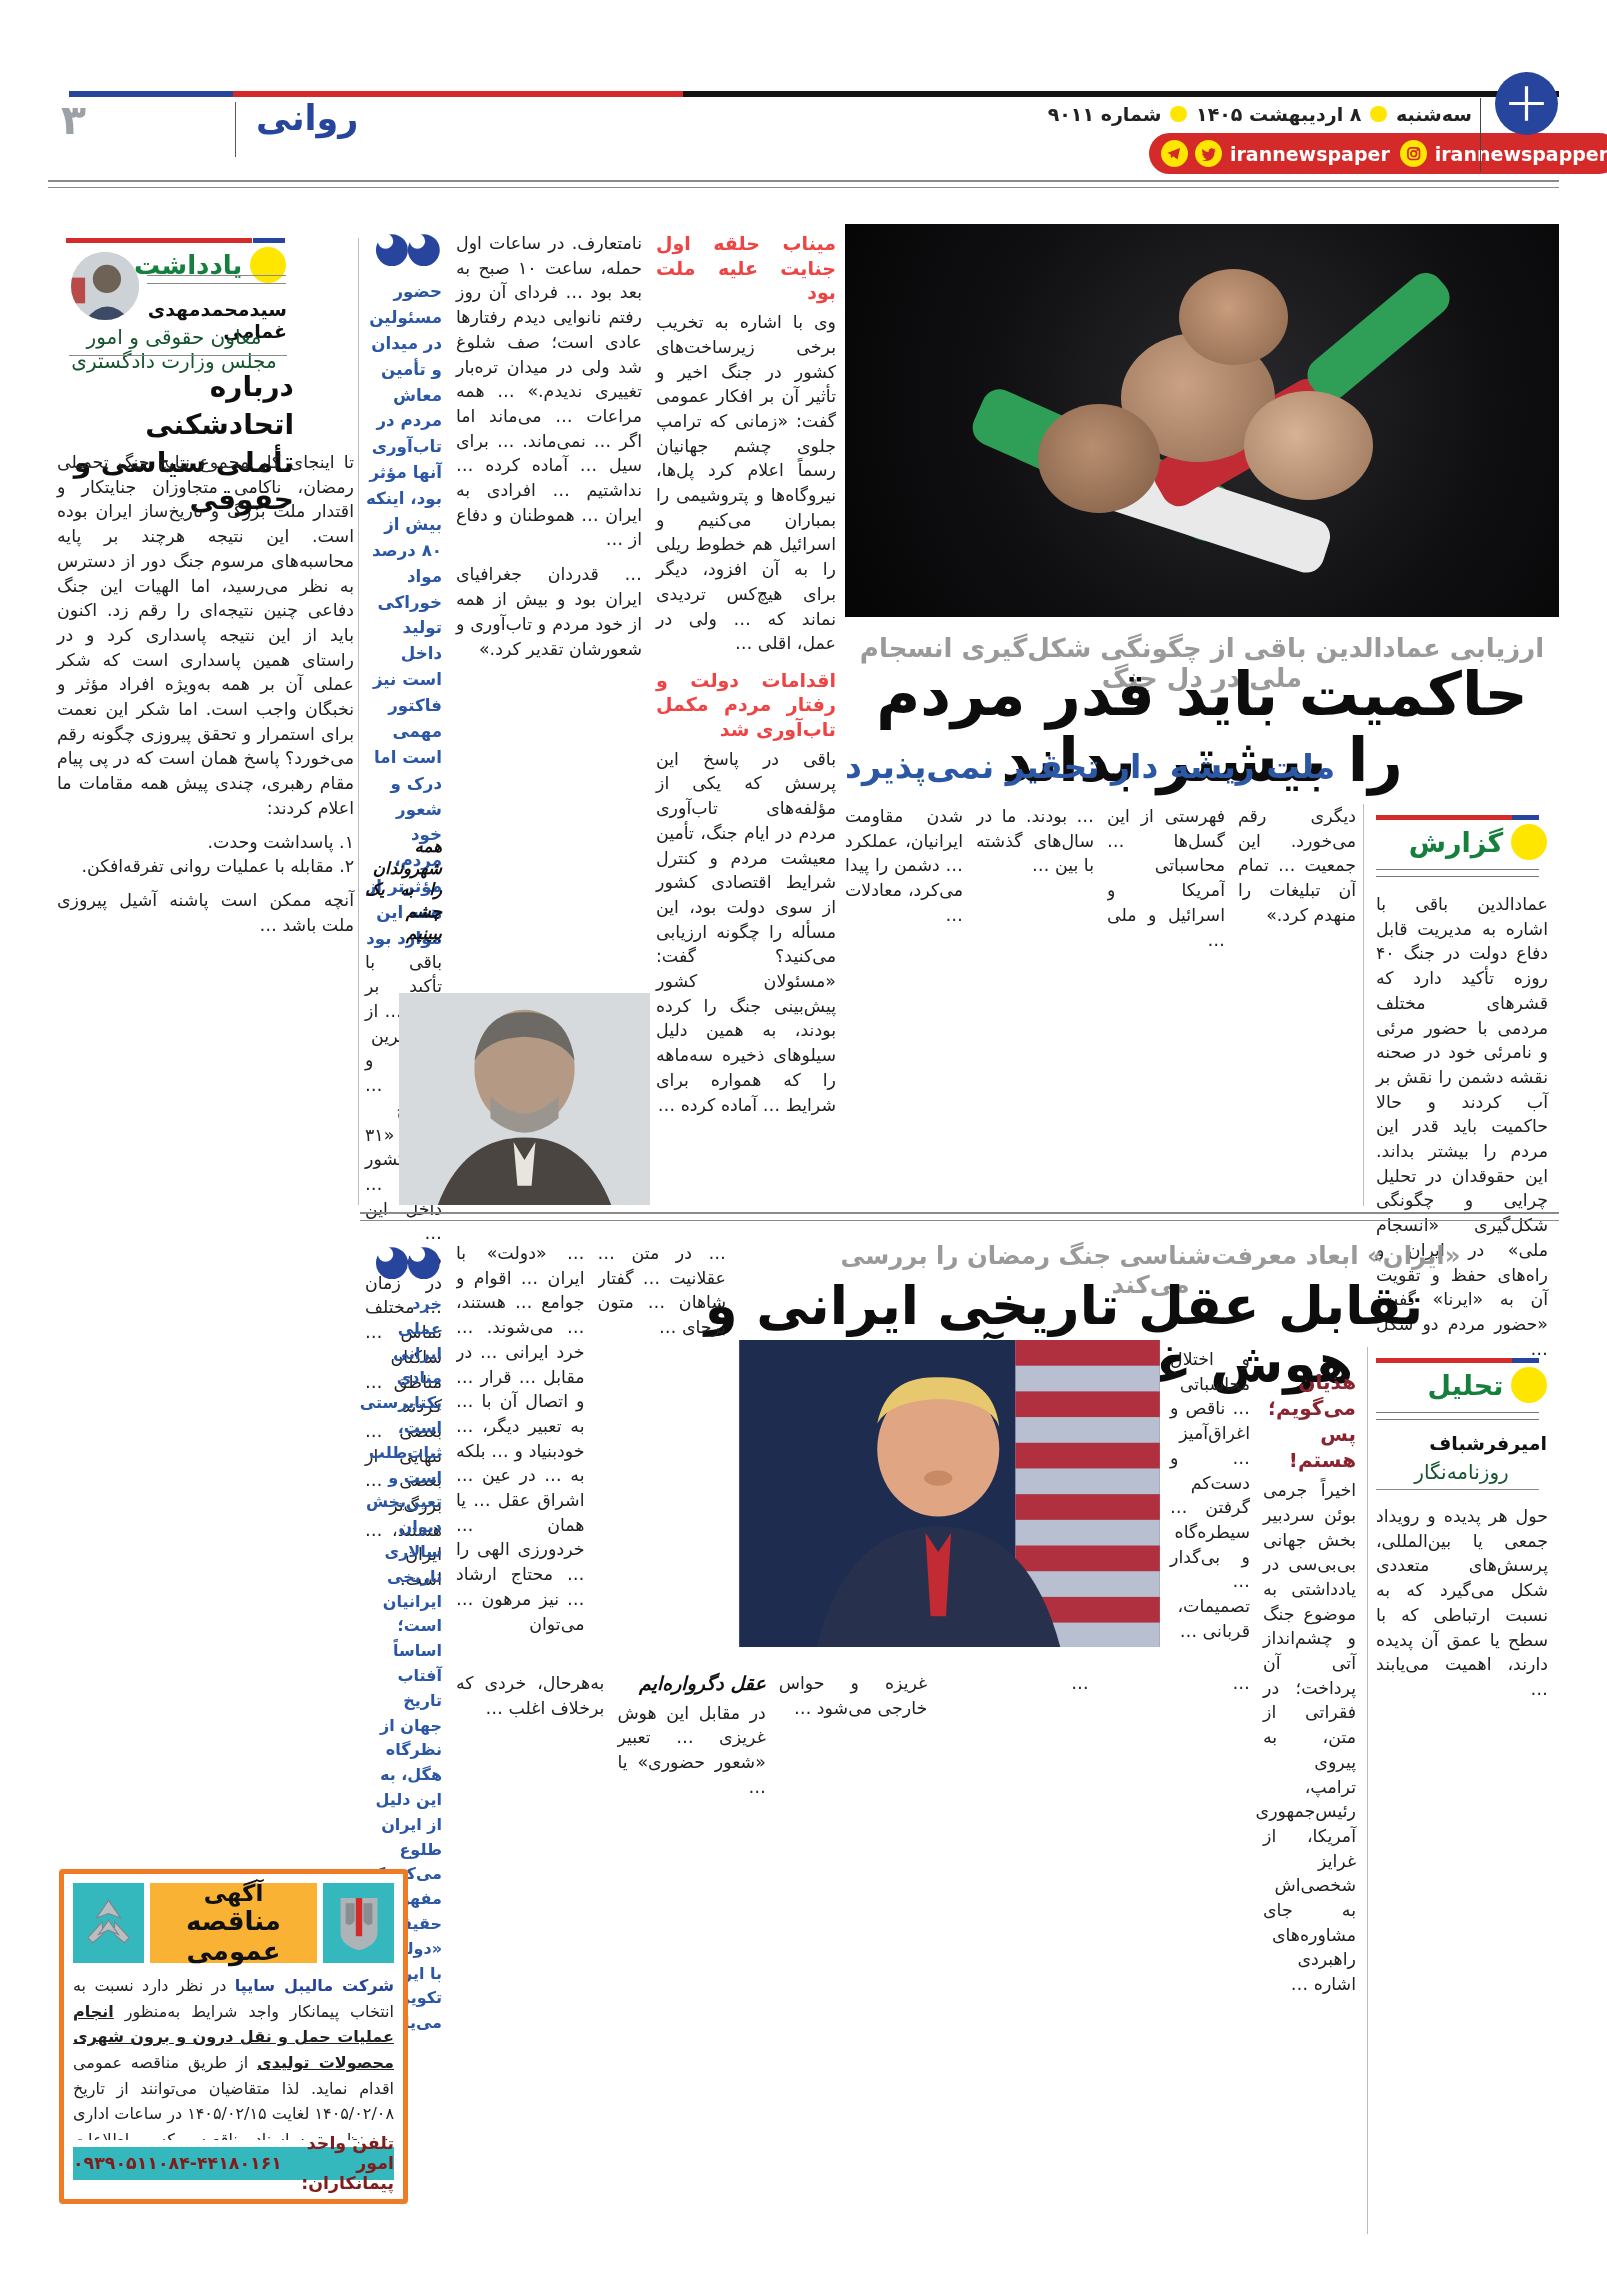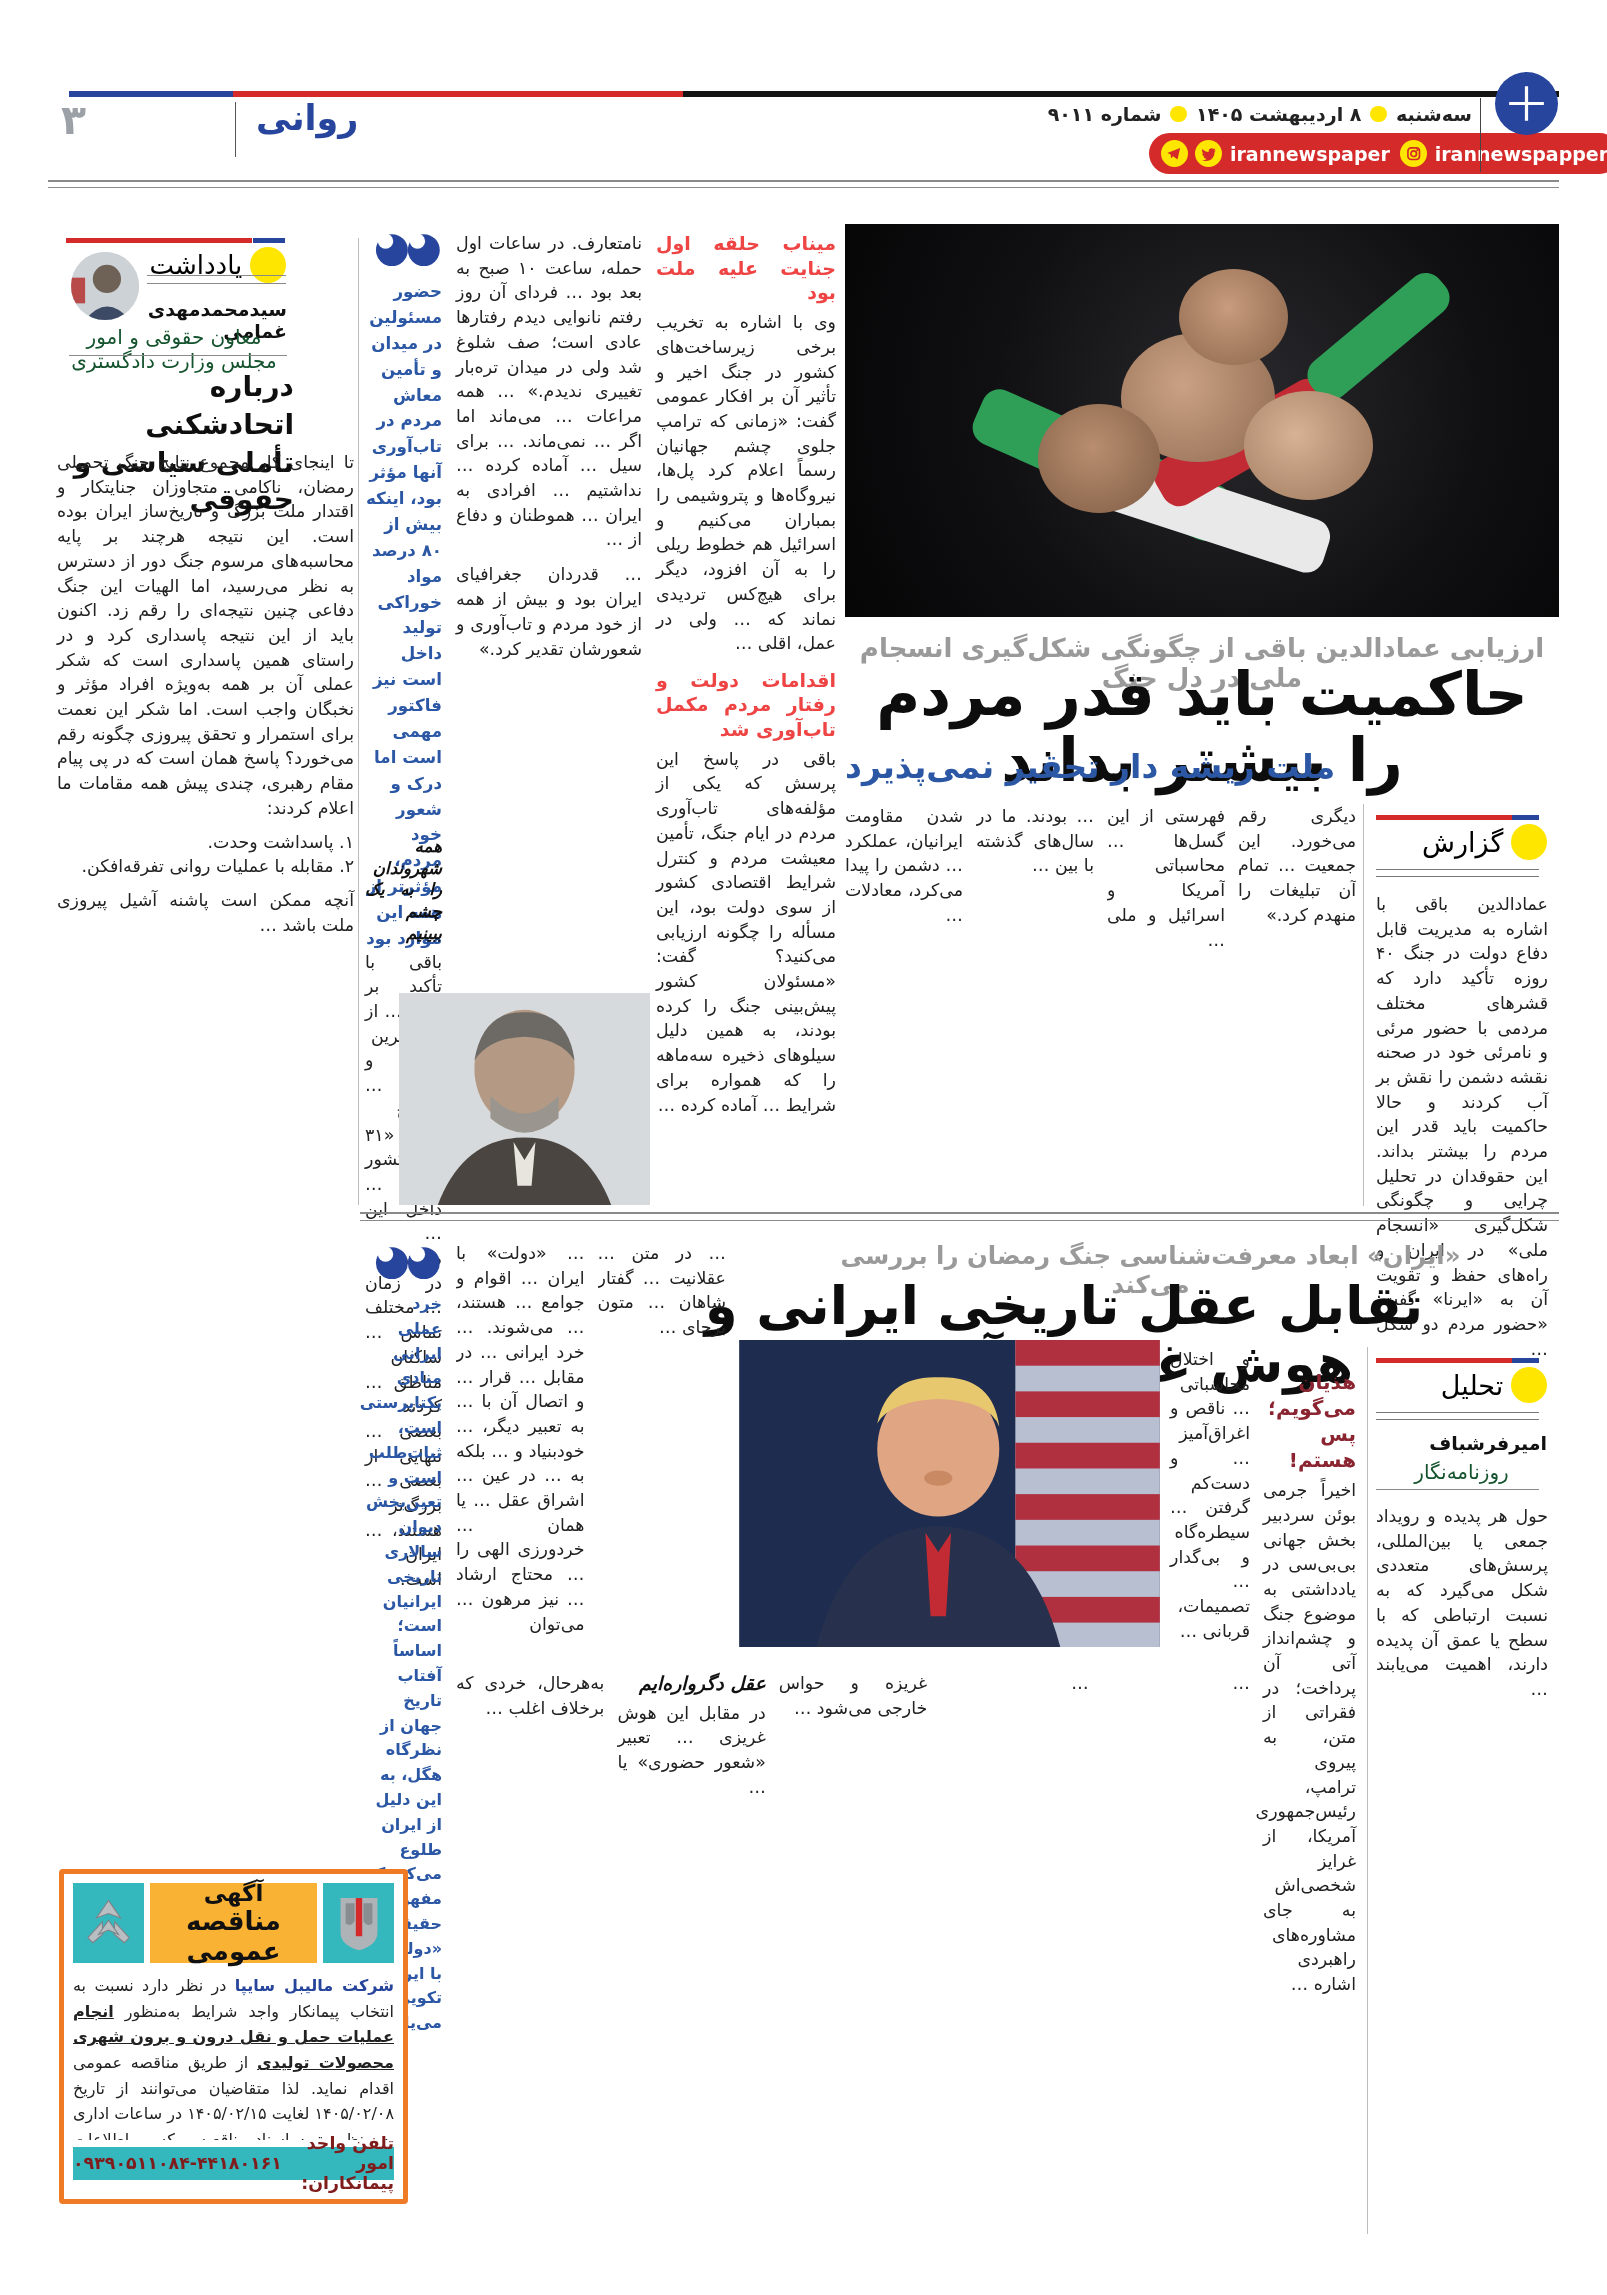--- a/index.html
+++ b/index.html
@@ -3,21 +3,21 @@
 <meta charset="utf-8">
 <style>
   html,body{margin:0;padding:0;background:#e8e8e8;}
   #page{position:relative;width:1607px;height:2295px;background:#ffffff;overflow:hidden;
         font-family:"DejaVu Sans",sans-serif;color:#1c1c1c;direction:rtl;}
   .abs{position:absolute;}
   .bar{height:5.8px;}
   .rule{background:#8a8a8a;height:1.3px;}
   .vrule{width:1.3px;background:#bcbcbc;}
   .dot{background:#ffe600;border-radius:50%;display:inline-block;}
-  .lbl{color:#000000;font-weight:normal;font-size:27px;}
+  .lbl{color:#15803d;font-weight:bold;font-size:27px;}
   .kicker{color:#9a9a9a;font-weight:bold;text-align:center;}
   .bodytext{font-size:17.4px;line-height:1.42;text-align:justify;color:#222;}
   .cols{display:flex;gap:13px;}
   .col{flex:1;overflow:hidden;}
   .subblue{color:#ef4444;font-weight:bold;font-size:19px;line-height:1.3;margin-bottom:5.1px;}
   .subblack{color:#111;font-weight:bold;font-size:19px;line-height:1.3;margin-bottom:5.1px;font-style:italic;}
   .submaroon{color:#8a2430;font-weight:bold;font-size:19px;line-height:1.3;margin-bottom:5.1px;}
   .pullq{color:#2b57a5;font-weight:bold;font-size:16.7px;line-height:1.55;text-align:right;}
   .qicon{display:block;margin-bottom:9px;}
   .photобox{overflow:hidden;}

